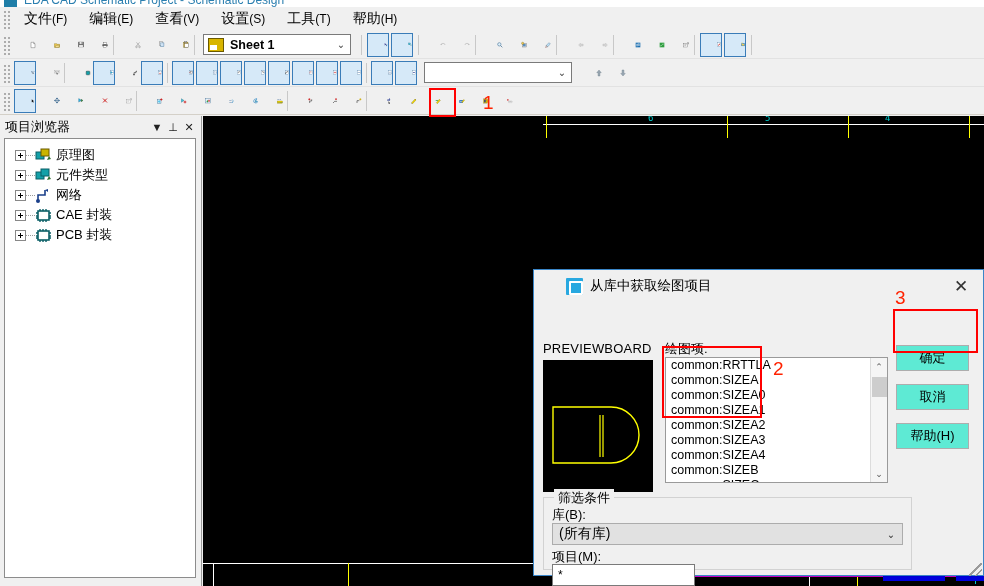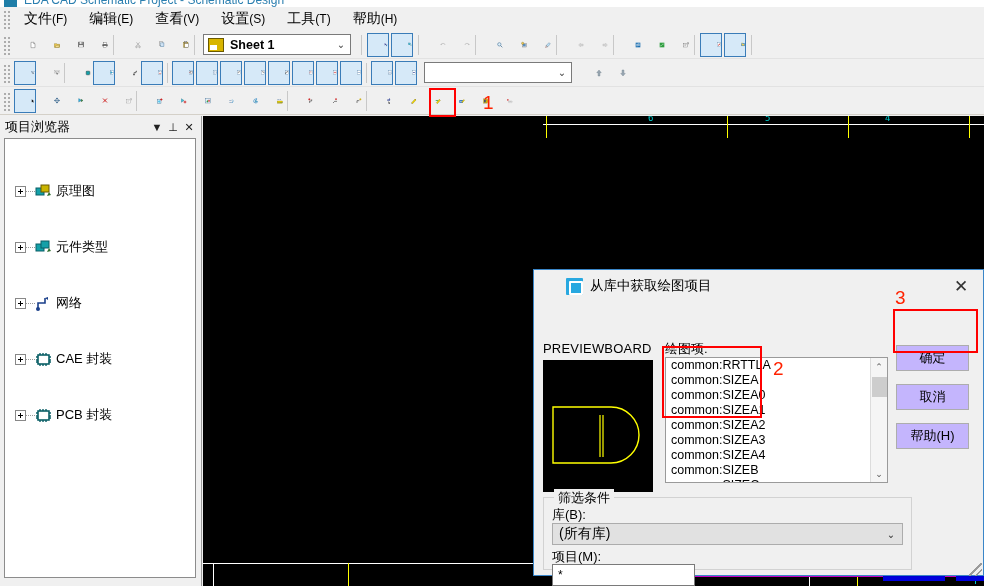--- a/index.html
+++ b/index.html
@@ -122,21 +122,21 @@
   .panel-title { font-size: 13px; color: #000; flex: 1; }
   .panel-btn { width: 16px; height: 16px; display:flex; align-items:center; justify-content:center;
                color:#222; font-size: 11px; }
   .tree {
     position: absolute; top: 22px; left: 4px;
     width: 192px; height: 440px;
     background: #ffffff; border: 1px solid #8c8c8c;
     padding-top: 6px;
   }
   .tnode {
-    height: 20px; display: flex; align-items: center; padding-left: 10px; margin-top: 36px;
+    height: 20px; display: flex; align-items: center; padding-left: 10px;
   }
   .texp {
     width: 11px; height: 11px; border: 1px solid #888; background: #fff;
     position: relative; flex: none;
   }
   .texp::before, .texp::after {
     content: ""; position: absolute; background: #000;
   }
   .texp::before { left: 2px; top: 4px; width: 5px; height: 1px; }
   .texp::after  { left: 4px; top: 2px; width: 1px; height: 5px; }
@@ -236,21 +236,21 @@
     border: 1px solid #acacac; display: flex; align-items: center;
   }
   .combo .ctext { font-size: 14px; color: #000; padding-left: 6px; flex:1; }
   .combo .carrow { width: 22px; text-align: center; font-size: 10px; color: #333; }
   .textinput {
     position: absolute; height: 22px; background: #fff;
     border: 1px solid #7a7a7a; font-size: 12px; color: #000;
     padding-left: 5px; line-height: 20px;
   }
   .btn {
-    position: absolute; background: #c4b5fd; border: 1px solid #adadad;
+    position: absolute; background: #5eead4; border: 1px solid #adadad;
     display: flex; align-items: center; justify-content: center;
     font-size: 13px; color: #000;
   }
   .btn.disabled { color: #878787; background: #e4e4e4; border-color: #c4c4c4; }
 
   .dlg-right-btn { width: 73px; height: 26px; left: 362px; }
 
   
   .anno-box {
     position: absolute; border: 2px solid #ff0000; pointer-events: none;

